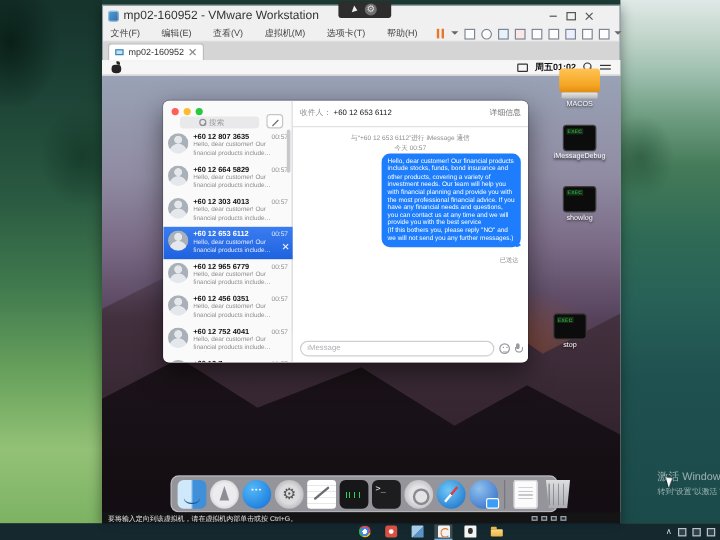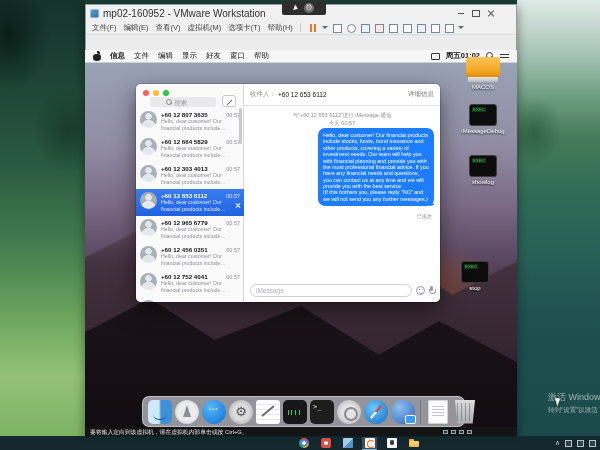--- a/index.html
+++ b/index.html
@@ -298,21 +298,21 @@
     <div class="vm-titlebar">
       <div class="vm-appicon"></div>
       <span class="vm-title">mp02-160952 - VMware Workstation</span>
       <div class="vm-controls">
         <div class="wc wc-min"></div>
         <div class="wc wc-max"></div>
         <div class="wc wc-close"></div>
       </div>
     </div>
     <div class="vm-menubar">
-      <span id="vm-menus" style="display:flex;gap:7px;">
+      <span id="vm-menus" style="display:flex;gap:18px;">
           <span class="vm-menu">文件(F)</span>
           <span class="vm-menu">编辑(E)</span>
           <span class="vm-menu">查看(V)</span>
           <span class="vm-menu">虚拟机(M)</span>
           <span class="vm-menu">选项卡(T)</span>
           <span class="vm-menu">帮助(H)</span>
         </span>
       <span class="vm-sep"></span>
       <span id="vm-toolbar" style="display:flex;gap:4px;align-items:center;">
           <div class="ti ti-pause-button"></div>
@@ -322,38 +322,36 @@
           <div class="ti ti-snapshot"></div>
           <div class="ti ti-revert-snapshot"></div>
           <div class="ti ti-library-panel"></div>
           <div class="ti ti-thumbnail-bar"></div>
           <div class="ti ti-fullscreen"></div>
           <div class="ti ti-unity"></div>
           <div class="ti ti-console-view"></div>
           <div class="ti ti-console-dropdown"></div>
         </span>
     </div>
+    <div class="vm-tabbar">
+      <div class="vm-tab">
+        <span class="tab-icon"></span>
+        <span class="vm-tab-label">mp02-160952</span>
+        <span class="tab-close"></span>
+      </div>
+    </div>
   </div>
 
   <div class="float-pill">
     <span class="cursor-glyph"></span>
     <span class="gear-glyph"></span>
   </div>
 
   <div class="guest-menubar">
     <span class="apple-glyph"></span>
-    <span id="guest-menus" style="display:flex;gap:9px;">
-        <span class="gm active">信息</span>
-        <span class="gm">文件</span>
-        <span class="gm">编辑</span>
-        <span class="gm">显示</span>
-        <span class="gm">好友</span>
-        <span class="gm">窗口</span>
-        <span class="gm">帮助</span>
-      </span>
     <span class="gmb-right">
       <span class="mb-display-icon"></span>
       <span class="gm-clock">周五01:02</span>
       <span class="mb-search-icon"></span>
       <span class="mb-cc-icon"></span>
     </span>
   </div>
   <div class="guest-wallpaper"></div>
   <div id="desktop-icons">
       <div class="dt-icon">

